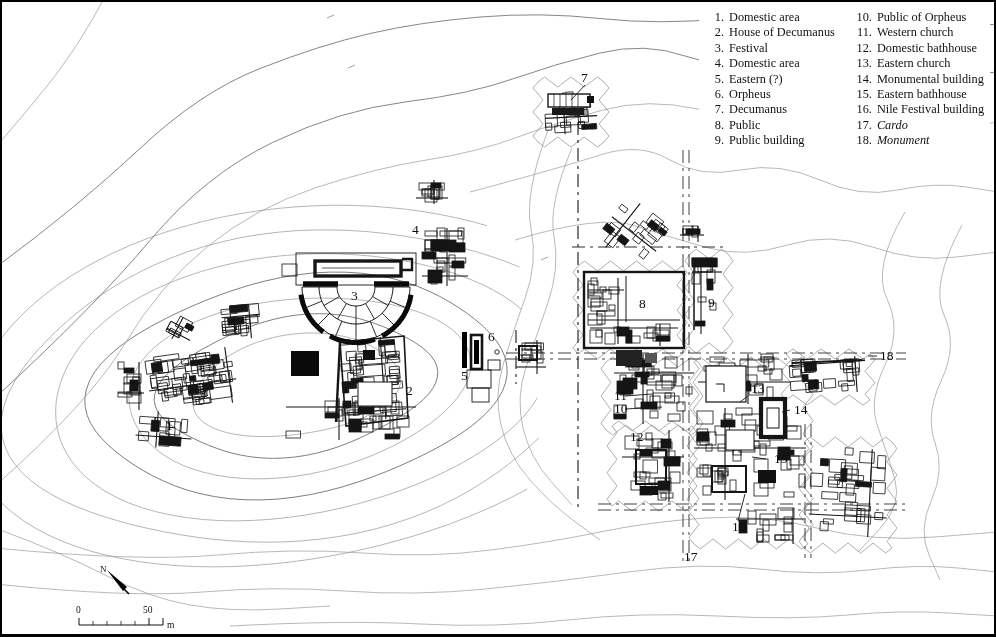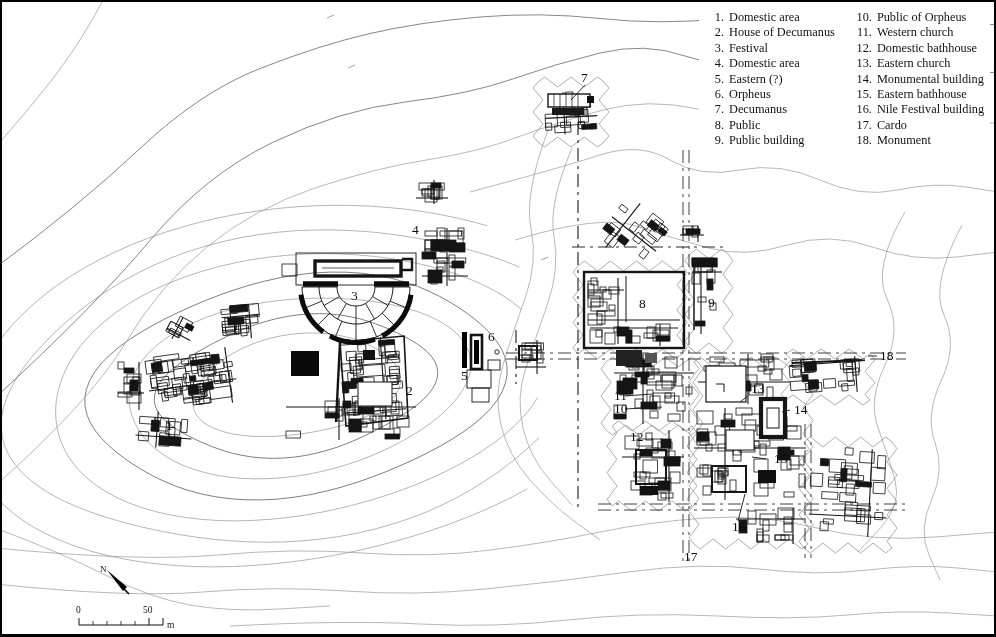--- a/index.html
+++ b/index.html
@@ -4,21 +4,21 @@
 <style>
   html,body{margin:0;padding:0;background:#e8e8e8;}
   #stage{position:relative;width:996px;height:637px;background:#ffffff;overflow:hidden;
          font-family:"Liberation Serif","DejaVu Serif",serif;}
   #mapsvg{position:absolute;left:0;top:0;}
   .legend{position:absolute;left:699px;top:6px;display:flex;gap:16px;
           background:#ffffff;padding:4px 6px 6px 4px;z-index:5;justify-content:flex-end;}
   .legend-col{display:flex;flex-direction:column;}
   .legend-item{font-size:12.3px;line-height:15.4px;color:#111;white-space:nowrap;}
   .legend-item .num{display:inline-block;width:21px;text-align:right;margin-right:5px;}
-  .legend-item.italic .lbl{}
+  .legend-item.italic .lbl{font-style:italic;}
   svg text{font-family:"Liberation Serif","DejaVu Serif",serif;}
 </style>
 </head>
 <body>
 
 <div id="stage">
 
   <svg id="mapsvg" width="996" height="637" viewBox="0 0 996 637" xmlns="http://www.w3.org/2000/svg">
 
     <g id="layer-contours">

